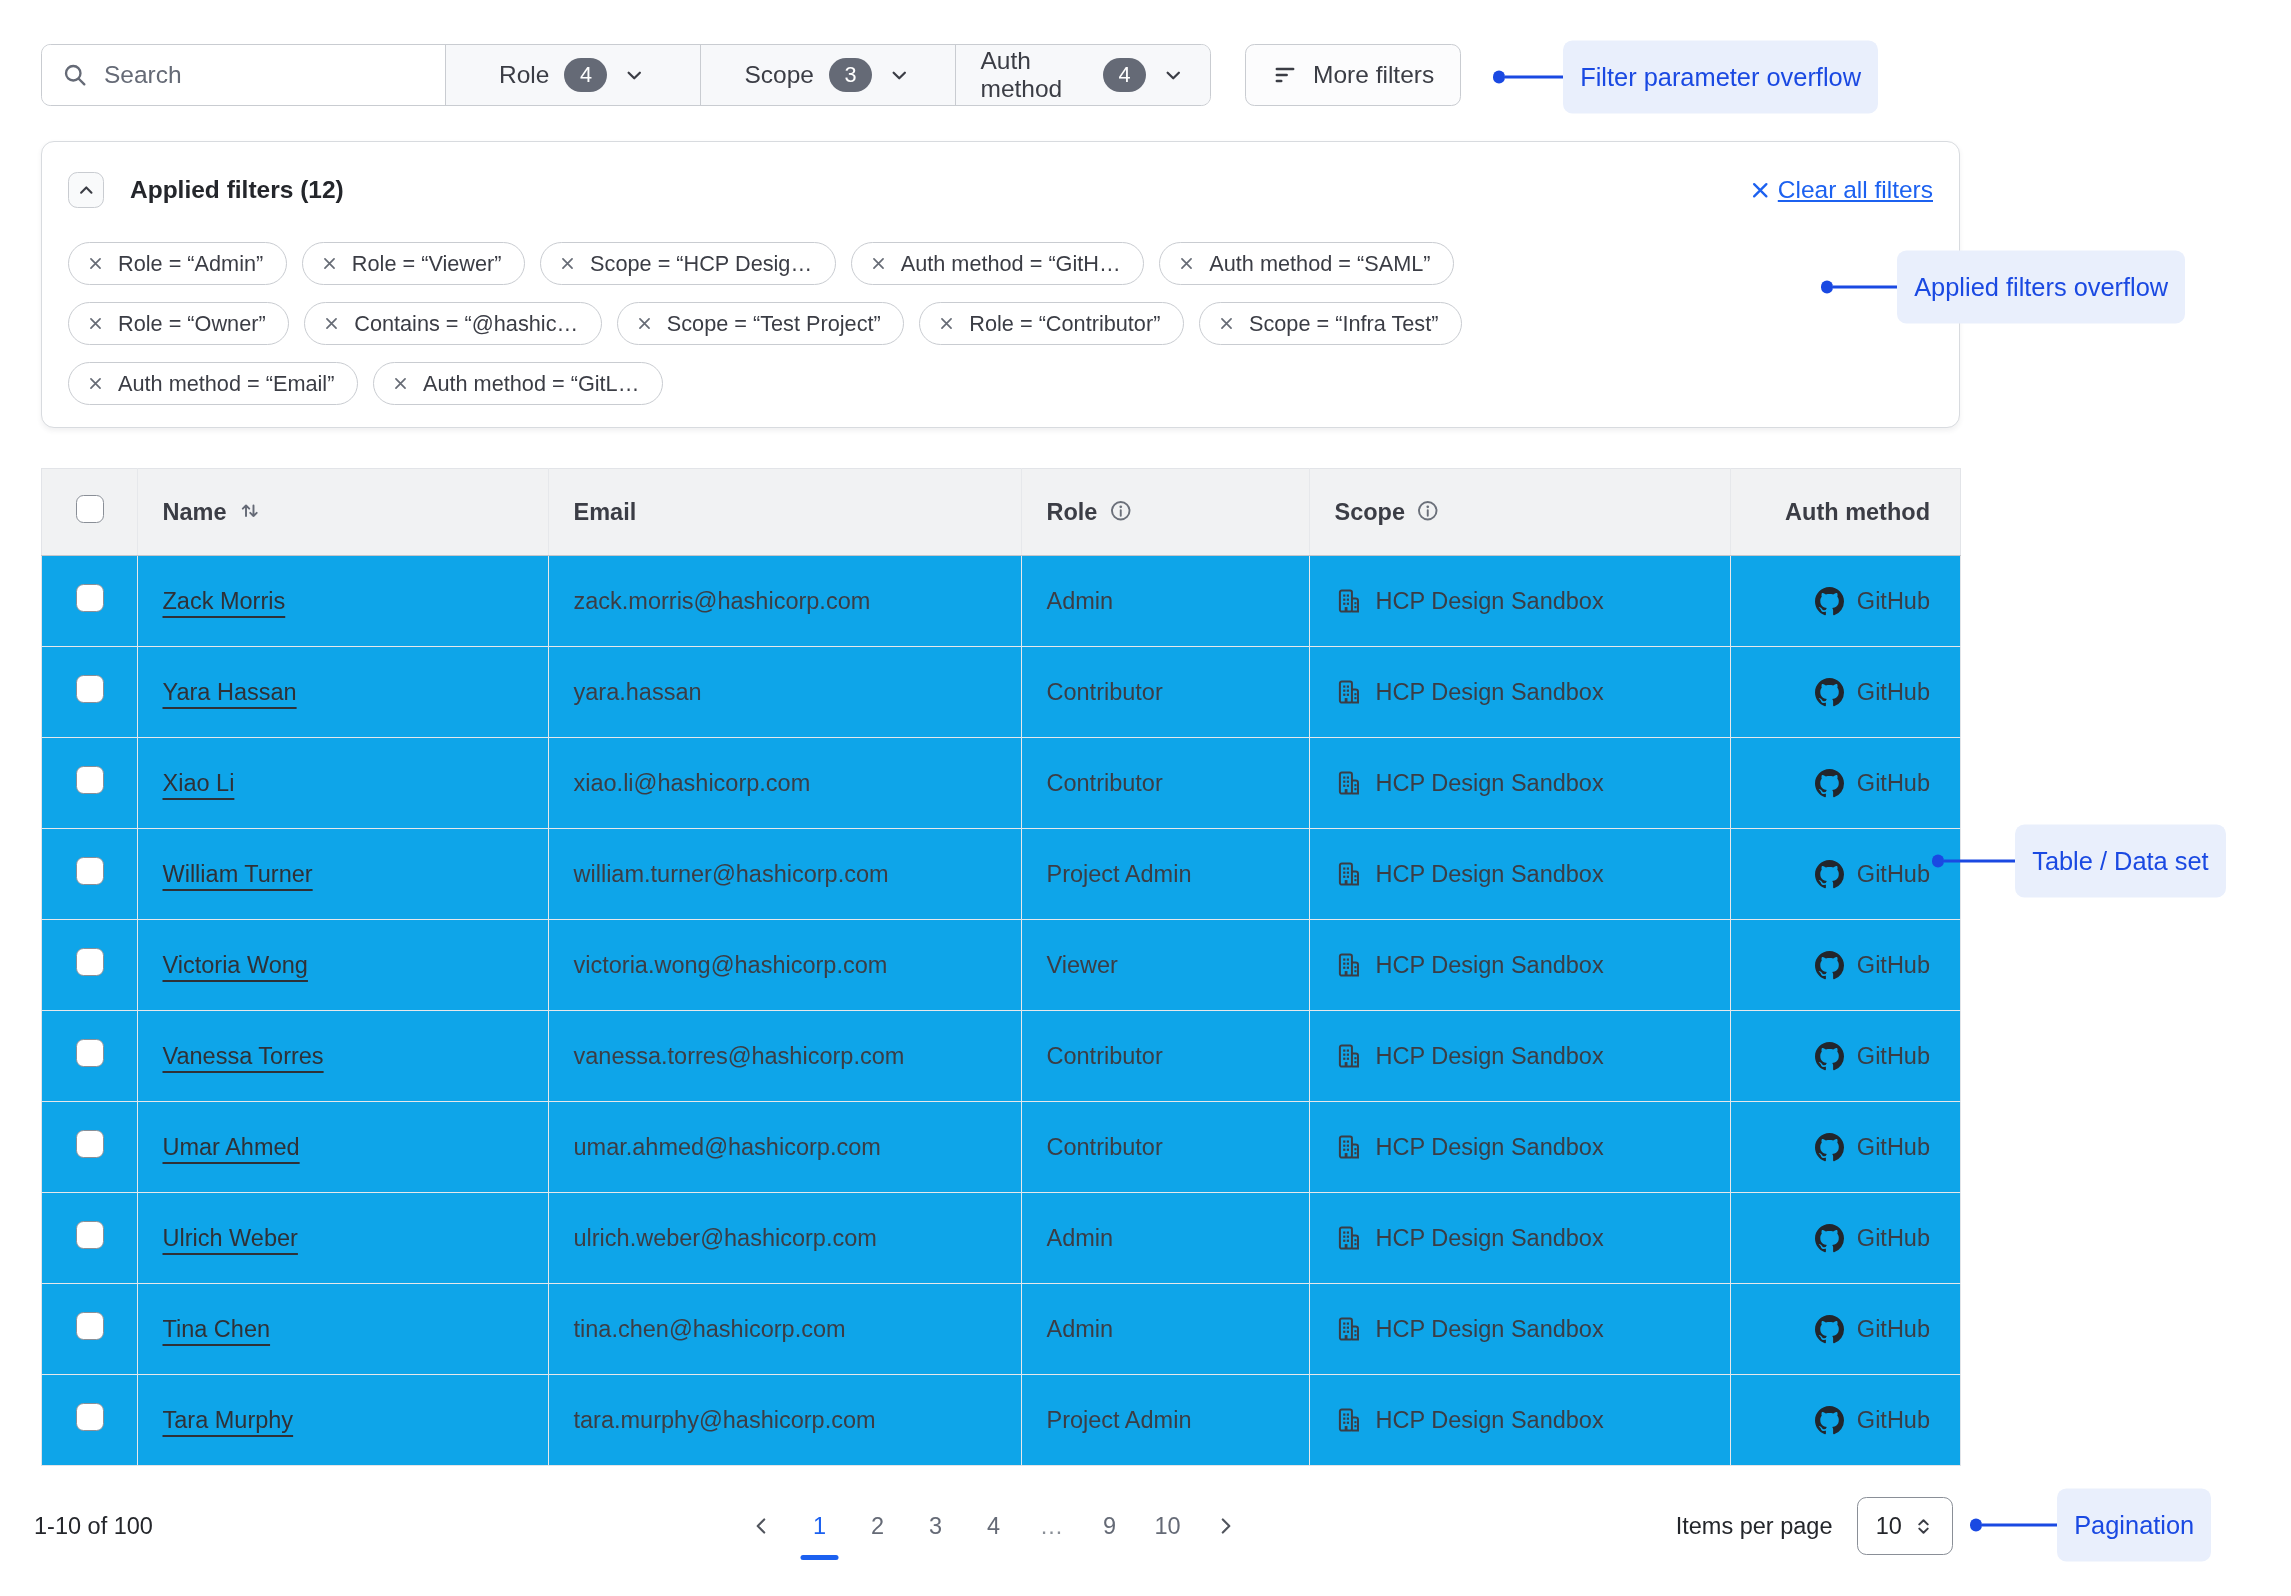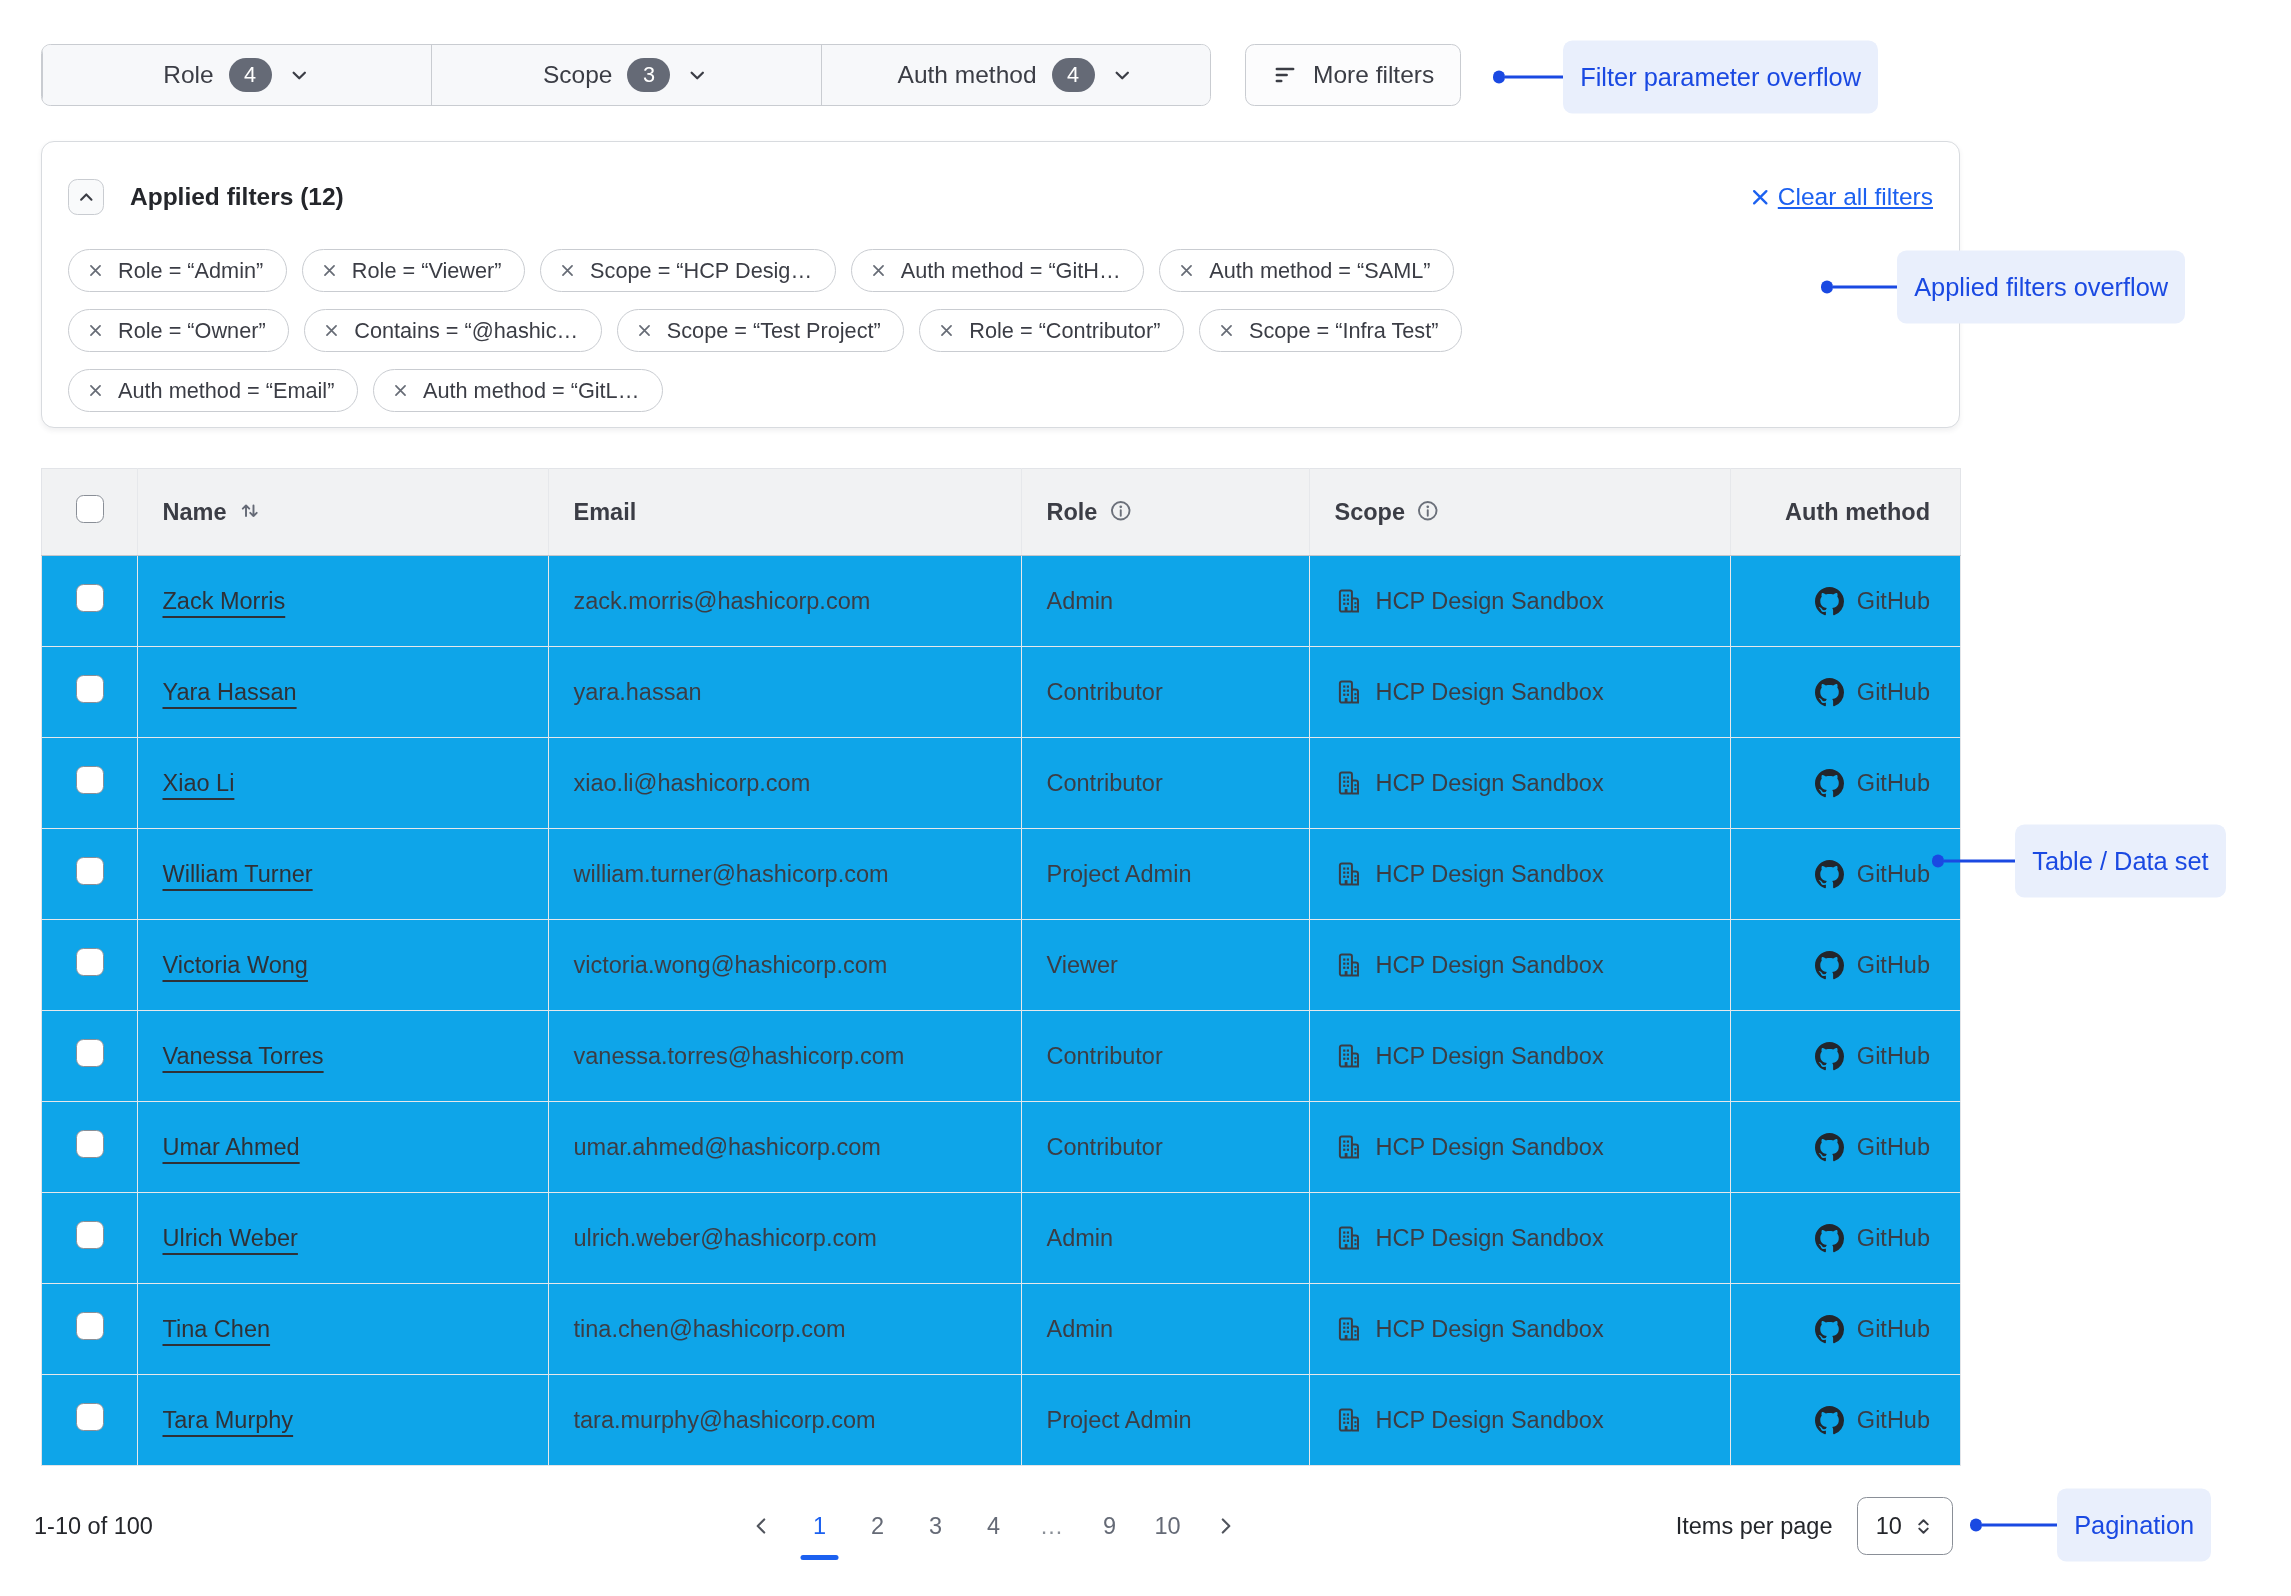--- a/index.html
+++ b/index.html
@@ -27,21 +27,21 @@
   
   .annot{position:absolute;display:flex;align-items:center;transform:translateY(-50%);}
   .annot .dot{width:12.2px;height:12.2px;border-radius:50%;background:#1a49e2;flex:none;}
   .annot .wire{height:2.8px;background:#1a49e2;flex:none;}
   .annot .pill{background:#e9effc;color:#1a49e2;font-size:25.4px;padding:22px 17px;border-radius:9.4px;
                white-space:nowrap;}
 
   
   .applied-card{position:absolute;left:41px;top:141px;width:1919px;height:287px;box-sizing:border-box;
                 border:1.9px solid #d8dbdf;border-radius:13px;background:#fff;
-                box-shadow:0 2.8px 5.6px rgba(60,63,70,.07);padding:7px 26px;}
+                box-shadow:0 2.8px 5.6px rgba(60,63,70,.07);padding:0 26px;}
   .ac-header{display:flex;align-items:center;margin-top:30px;}
   .collapse-btn{width:36px;height:36px;border:1.9px solid #c9ccd1;border-radius:9.4px;background:#f9fafb;
                 display:flex;align-items:center;justify-content:center;box-sizing:border-box;}
   .ac-title{margin-left:26px;font-size:24.5px;font-weight:700;color:#24262b;}
   .clear-all{margin-left:auto;display:flex;align-items:center;gap:5px;color:#1c61f0;font-size:24.5px;}
   .chips{margin-top:34px;display:flex;flex-direction:column;gap:17px;}
   .chip-row{display:flex;gap:15px;}
   .chip{display:flex;align-items:center;gap:13px;height:43px;padding:0 22.6px 0 17px;border:1.9px solid #c9ccd1;
         border-radius:941px;background:#fff;font-size:21.7px;color:#3b3d45;box-sizing:border-box;white-space:nowrap;}
 
@@ -81,20 +81,29 @@
 
   svg{display:block;}
 </style>
 </head>
 <body>
 
 <div class="page">
 
   <div class="filter-bar">
     <div class="search-group">
+      <div class="search-seg">
+        <span>
+          <svg width="28" height="28" viewBox="0 0 24 24" fill="none" stroke="#656a76" stroke-width="2">
+            <circle cx="10.5" cy="10.5" r="6.2"></circle>
+              <path d="M15.2 15.2L20 20" stroke-linecap="round"></path>
+          </svg>
+        </span>
+        <input type="text" placeholder="Search" style="">
+      </div>
       <div class="dd-seg">
         <span>Role</span>
         <span class="count-badge">4</span>
         <span>
           <svg width="24.5" height="24.5" viewBox="0 0 24 24" fill="none" stroke="#3b3d45" stroke-width="2.2" stroke-linecap="round" stroke-linejoin="round">
               <path d="M6.5 9.5l5.5 5.5 5.5-5.5"></path>
             </svg>
         </span>
       </div>
       <div class="dd-seg">

